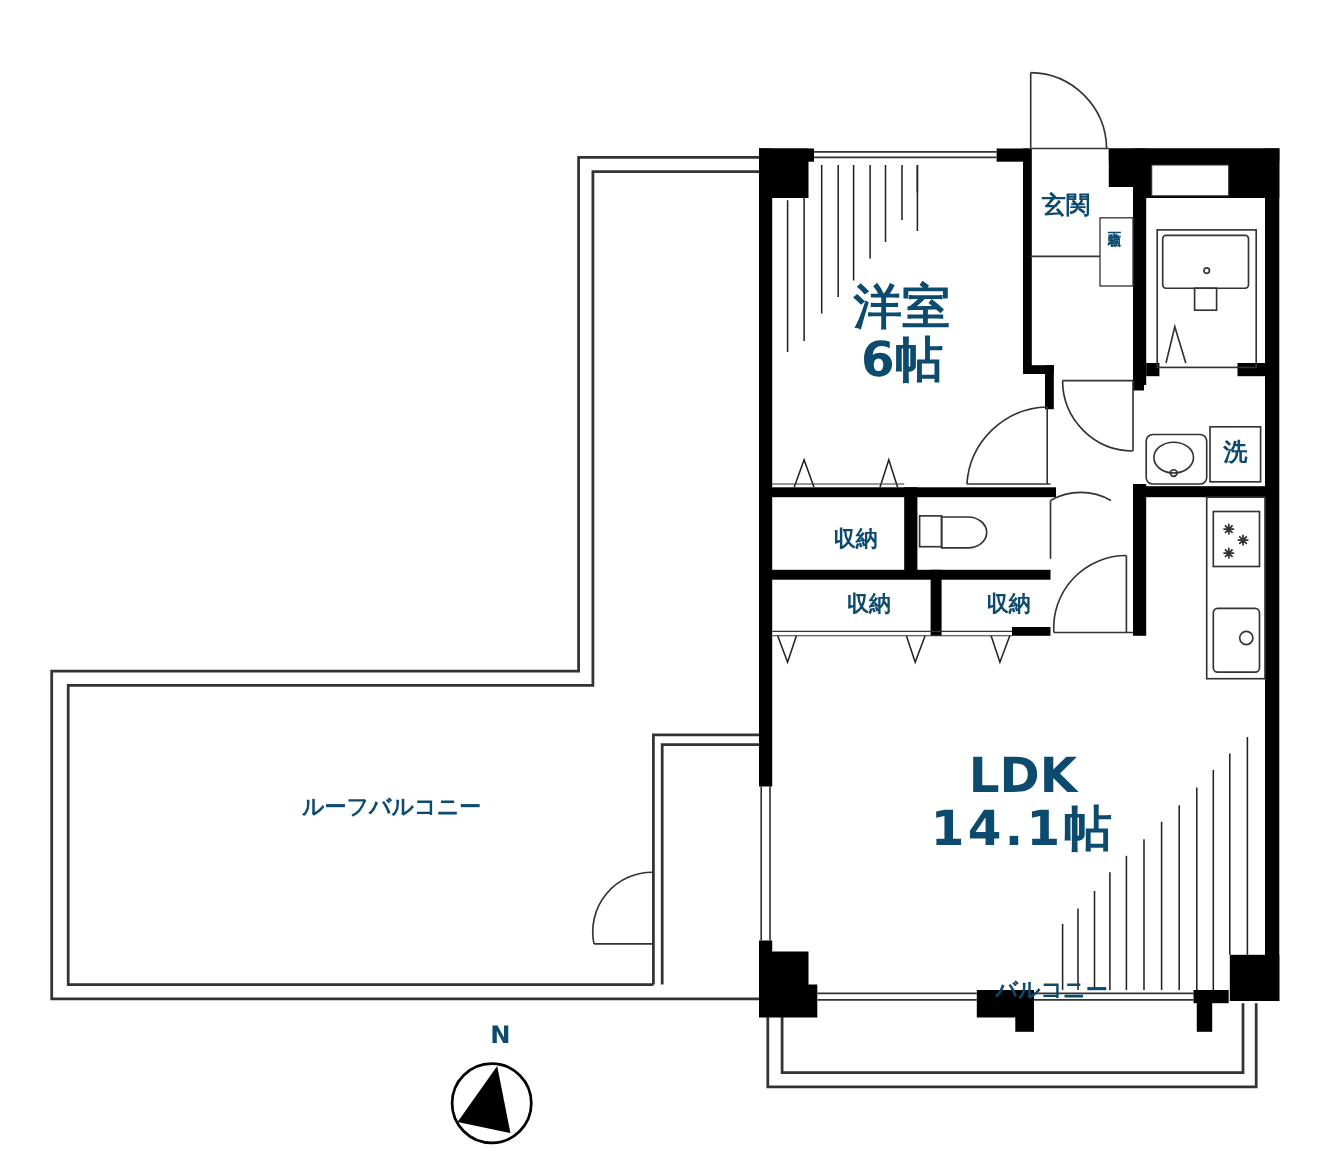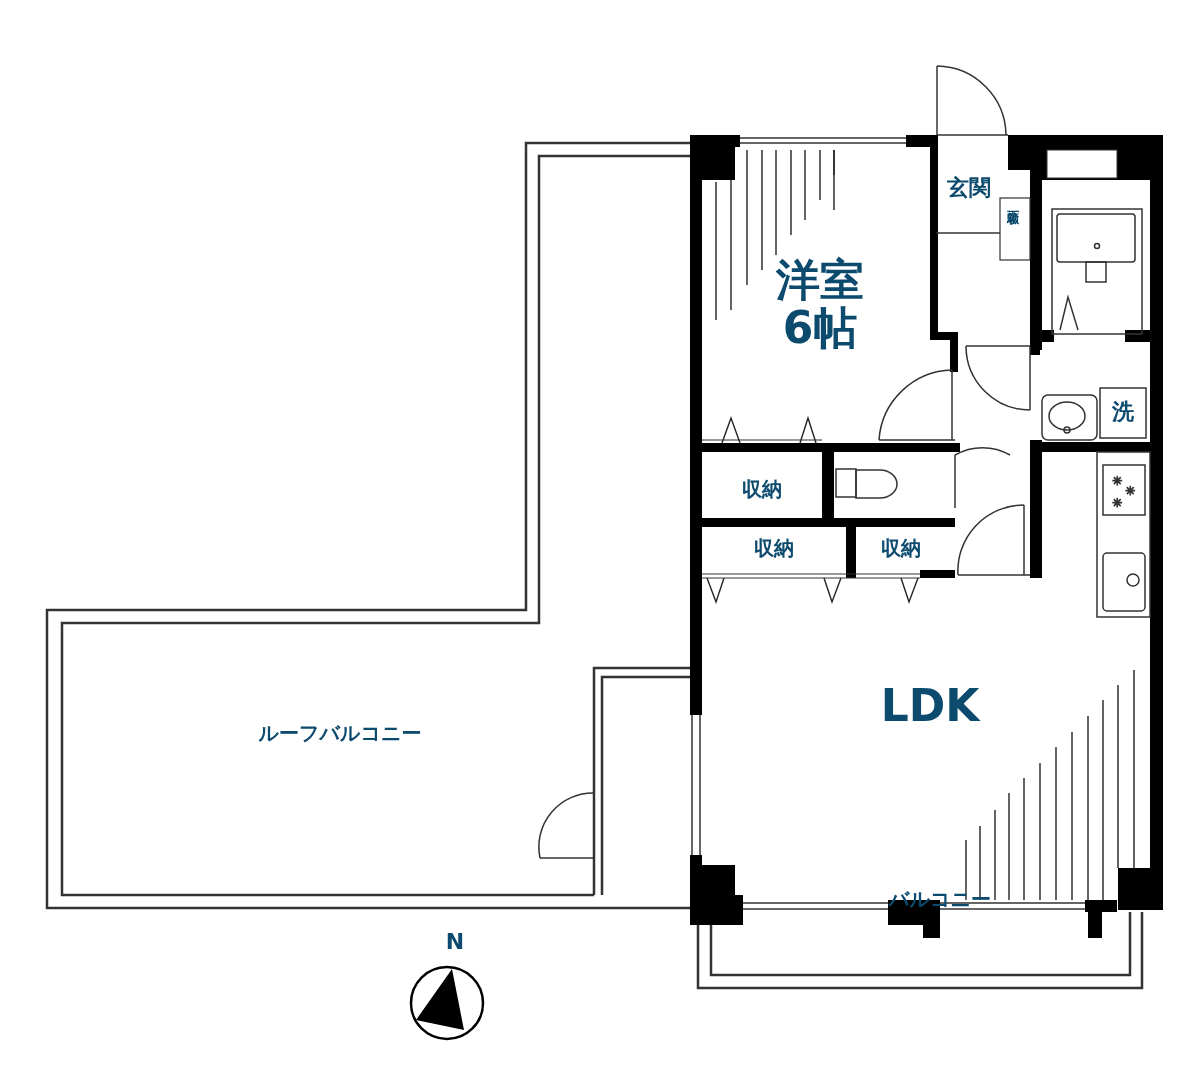--- a/index.html
+++ b/index.html
@@ -1,21 +1,21 @@
 <!DOCTYPE html>
 <html><head>
 <meta charset="utf-8">
 <style>
   html, body { margin:0; padding:0; background:#ffffff; }
   body { width:1200px; height:1065px; position:relative; overflow:hidden; font-family:"DejaVu Sans", sans-serif; }
   svg { position:absolute; left:0; top:0; }
   .lbl { position:absolute; color:#0c4a6e; font-weight:bold; font-family:"DejaVu Sans", sans-serif; text-align:center; white-space:nowrap; line-height:1.1; }
   .big { font-size:44px; }
   .mid { font-size:22px; }
-  .sm { font-size:20px; }
+  .sm { font-size:20px;padding-left:16px; }
   .tiny { font-size:12px; writing-mode:vertical-rl; letter-spacing:1px; }
 </style>
 </head>
 <body>
 
 <svg width="1200" height="1065" viewBox="0 0 1200 1065" xmlns="http://www.w3.org/2000/svg">
 
   <g fill="none" stroke="#333" stroke-width="2.5">
     <polyline points="690,143 526,143 526,610 47,610 47,908 690,908"></polyline>
     <polyline points="690,156 539,156 539,623 62,623 62,895 594,895"></polyline>
@@ -215,20 +215,21 @@
 <div class="lbl mid" style="left:938px;top:176px;width:62px;">玄関</div>
 <div class="lbl tiny" style="left:1006px;top:201px;">下駄箱</div>
 <div class="lbl mid" style="left:1100px;top:400px;width:46px;">洗</div>
 
 <div class="lbl sm" style="left:702px;top:478px;width:120px;">収納</div>
 <div class="lbl sm" style="left:702px;top:537px;width:144px;">収納</div>
 <div class="lbl sm" style="left:856px;top:537px;width:90px;">収納</div>
 
 <div class="lbl big" style="left:840px;top:682px;width:180px;">
   <div>LDK</div>
+  <div style="letter-spacing:3px;">14.1帖</div>
 </div>
 
 <div class="lbl sm" style="left:870px;top:888px;width:140px;">バルコニー</div>
 
 <div class="lbl sm" style="left:220px;top:722px;width:240px;">
   <div>ルーフバルコニー</div>
 </div>
 
 <div class="lbl mid" style="left:440px;top:930px;width:30px;">N</div>
 

